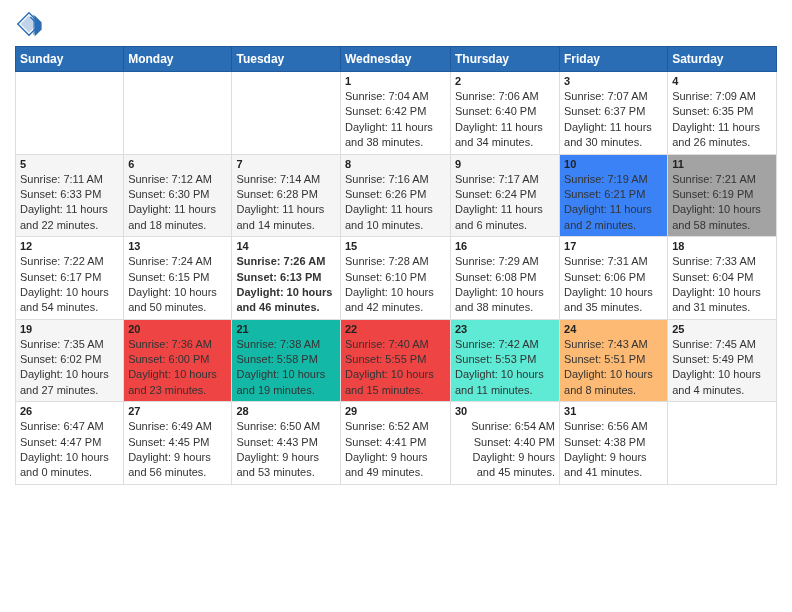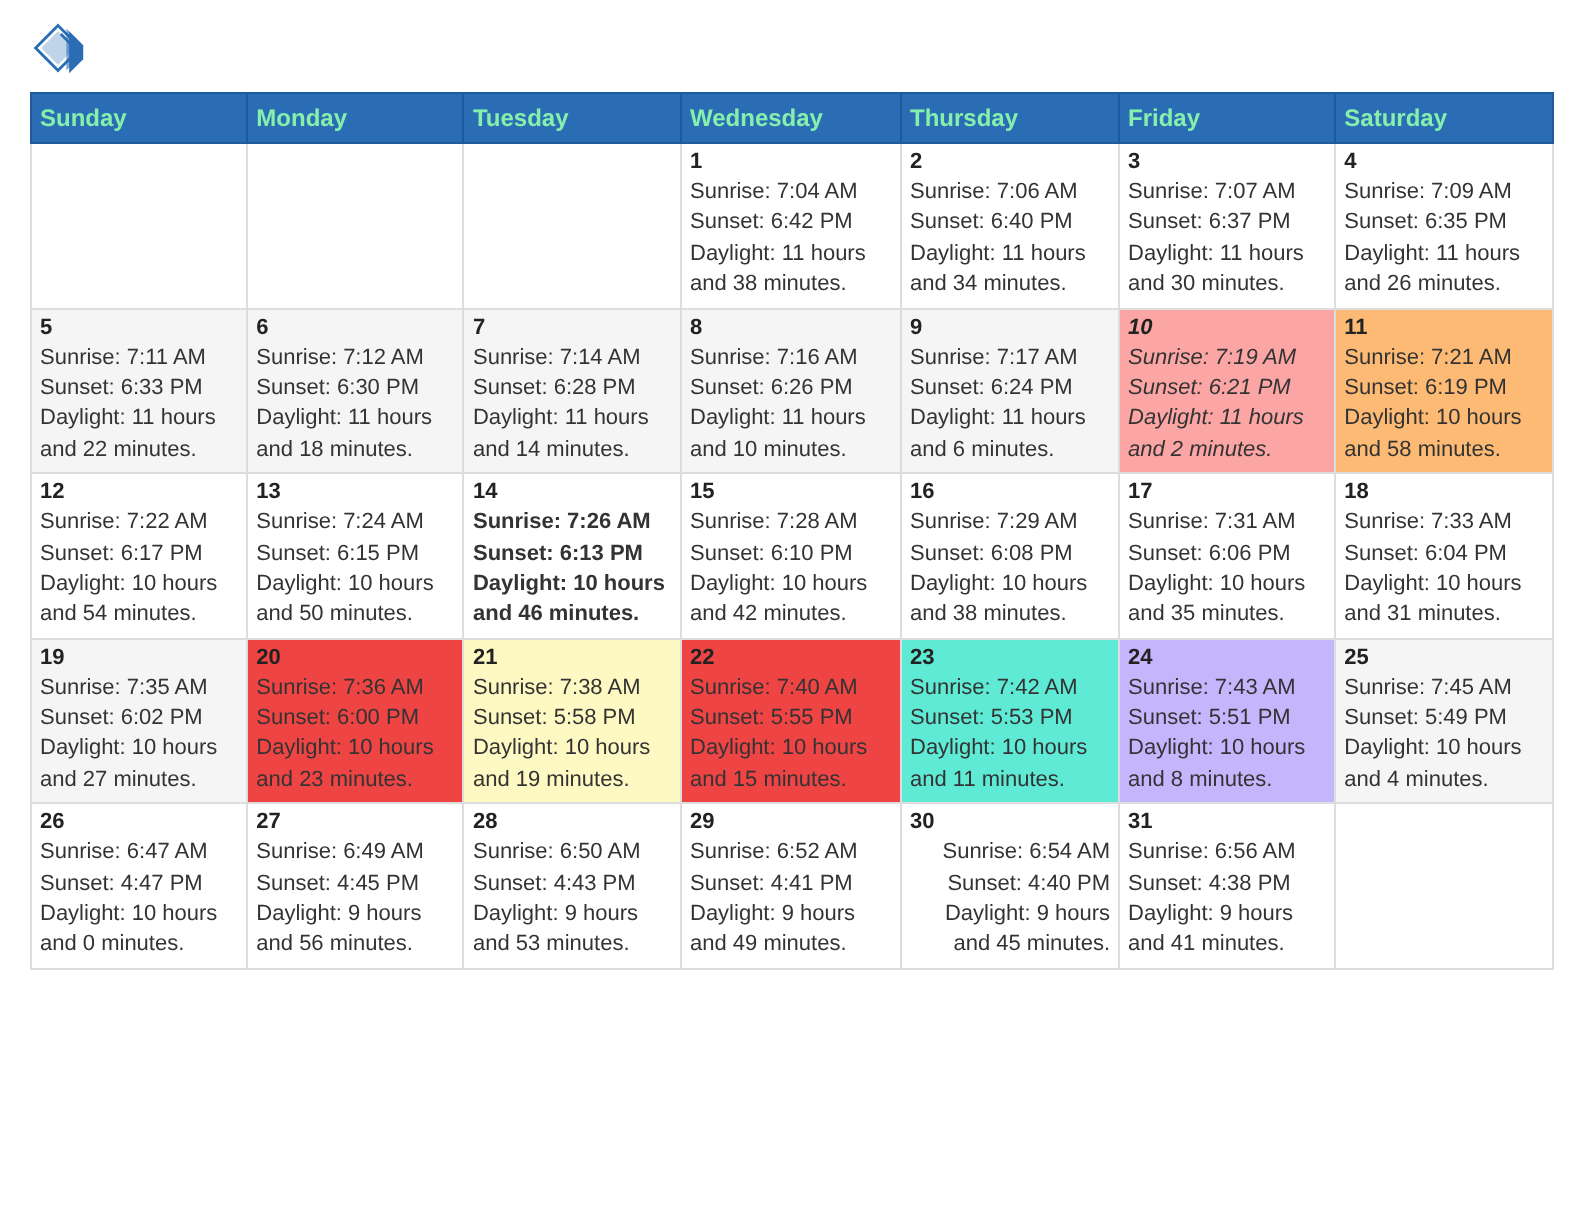--- a/index.html
+++ b/index.html
@@ -59,21 +59,21 @@
       font-size: 14px;
       color: #555;
     }
     .calendar {
       width: 100%;
       border-collapse: collapse;
       border: 1px solid #ccc;
     }
     .calendar th {
       background-color: #2a6db5;
-      color: #86efac;
+      color: #ffffff;
       font-size: 12px;
       font-weight: bold;
       padding: 5px 4px;
       text-align: left;
       border: 1px solid #1e5a9c;
     }
     .calendar td {
       width: 113px;
       vertical-align: top;
       padding: 3px 4px;
@@ -192,27 +192,27 @@
             <div class="day-info" style="white-space: pre-line;">Sunrise: 7:16 AM
 Sunset: 6:26 PM
 Daylight: 11 hours and 10 minutes.</div>
           </td>
           <td style="background: rgb(245, 245, 245);">
             <span class="day-num">9</span>
             <div class="day-info" style="white-space: pre-line;">Sunrise: 7:17 AM
 Sunset: 6:24 PM
 Daylight: 11 hours and 6 minutes.</div>
           </td>
-          <td style="background: #fca5a5; font-style: italic;">
+          <td style="background: #3b82f6;">
             <span class="day-num">10</span>
             <div class="day-info" style="white-space: pre-line;">Sunrise: 7:19 AM
 Sunset: 6:21 PM
 Daylight: 11 hours and 2 minutes.</div>
           </td>
-          <td style="background: #fdba74; margin-top: 44px;">
+          <td style="background: #a3a3a3; margin-top: 44px;">
             <span class="day-num">11</span>
             <div class="day-info" style="white-space: pre-line;">Sunrise: 7:21 AM
 Sunset: 6:19 PM
 Daylight: 10 hours and 58 minutes.</div>
           </td>
         </tr>
         <tr>
           <td>
             <span class="day-num">12</span>
             <div class="day-info" style="white-space: pre-line;">Sunrise: 7:22 AM
@@ -262,39 +262,39 @@
             <div class="day-info" style="white-space: pre-line;">Sunrise: 7:35 AM
 Sunset: 6:02 PM
 Daylight: 10 hours and 27 minutes.</div>
           </td>
           <td style="background: #ef4444;">
             <span class="day-num">20</span>
             <div class="day-info" style="white-space: pre-line;">Sunrise: 7:36 AM
 Sunset: 6:00 PM
 Daylight: 10 hours and 23 minutes.</div>
           </td>
-          <td style="background: #fef9c3;">
+          <td style="background: #14b8a6;">
             <span class="day-num">21</span>
             <div class="day-info" style="white-space: pre-line;">Sunrise: 7:38 AM
 Sunset: 5:58 PM
 Daylight: 10 hours and 19 minutes.</div>
           </td>
           <td style="background: #ef4444;">
             <span class="day-num">22</span>
             <div class="day-info" style="white-space: pre-line;">Sunrise: 7:40 AM
 Sunset: 5:55 PM
 Daylight: 10 hours and 15 minutes.</div>
           </td>
           <td style="background: #5eead4;">
             <span class="day-num">23</span>
             <div class="day-info" style="white-space: pre-line;">Sunrise: 7:42 AM
 Sunset: 5:53 PM
 Daylight: 10 hours and 11 minutes.</div>
           </td>
-          <td style="background: #c4b5fd;">
+          <td style="background: #fdba74;">
             <span class="day-num">24</span>
             <div class="day-info" style="white-space: pre-line;">Sunrise: 7:43 AM
 Sunset: 5:51 PM
 Daylight: 10 hours and 8 minutes.</div>
           </td>
           <td style="background: rgb(245, 245, 245); margin-top: 48px;">
             <span class="day-num">25</span>
             <div class="day-info" style="white-space: pre-line;">Sunrise: 7:45 AM
 Sunset: 5:49 PM
 Daylight: 10 hours and 4 minutes.</div>

